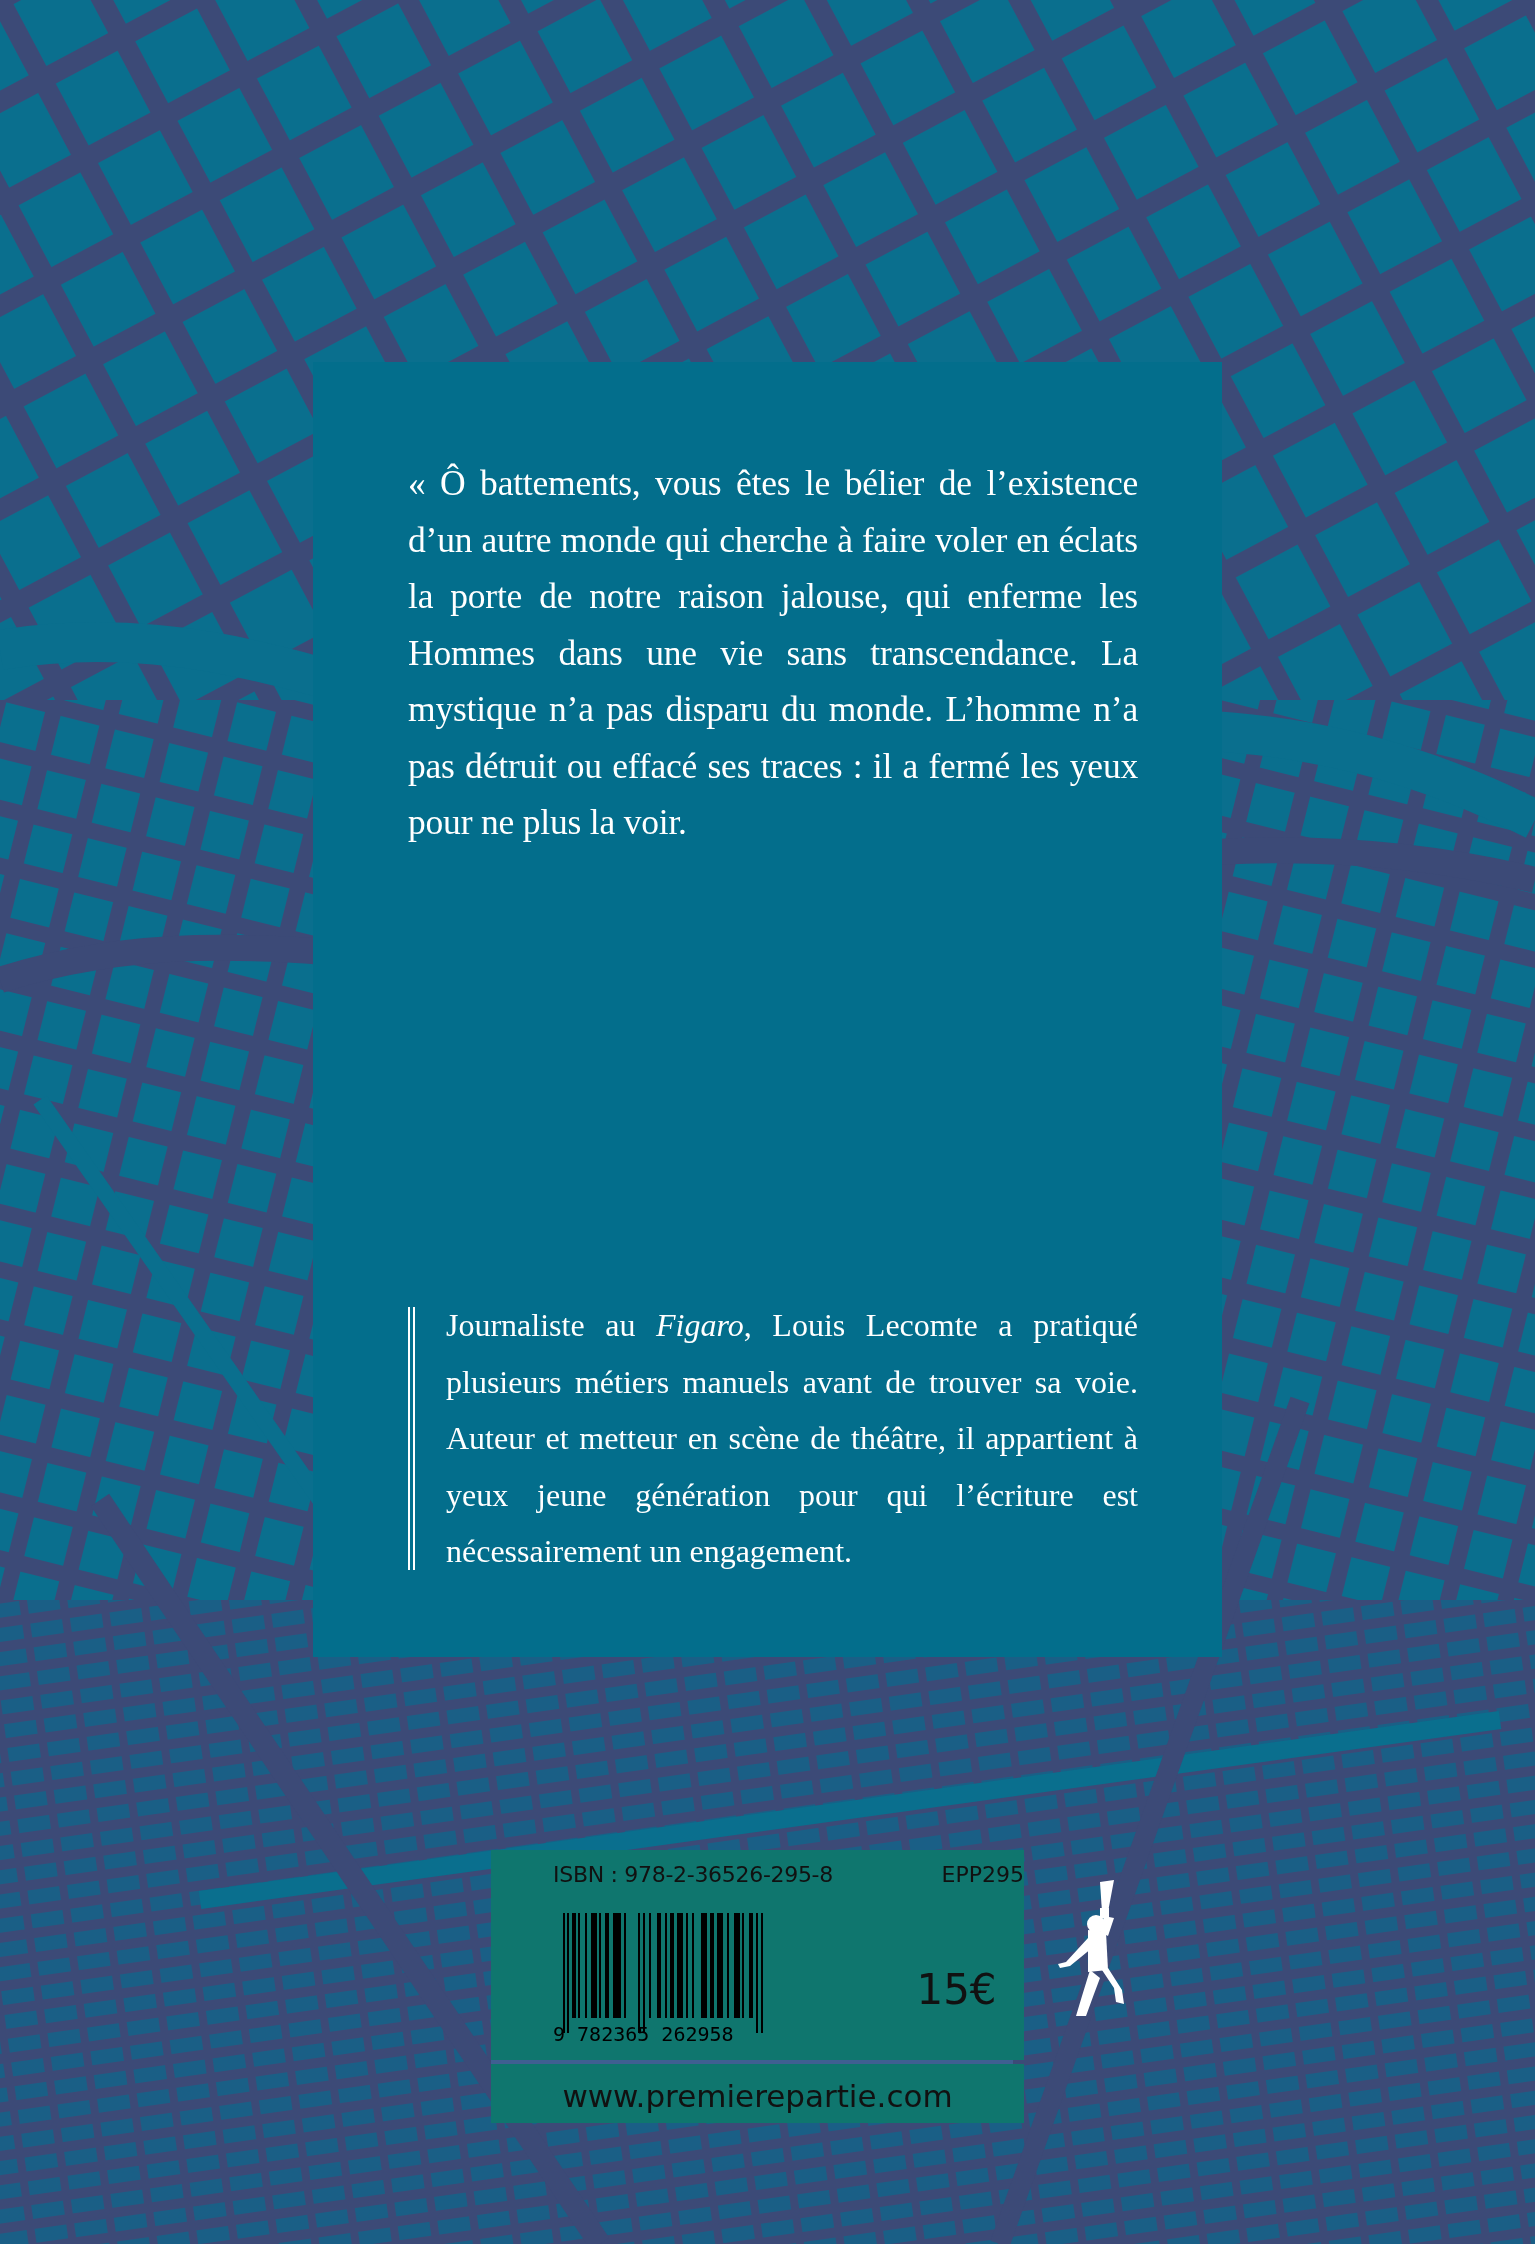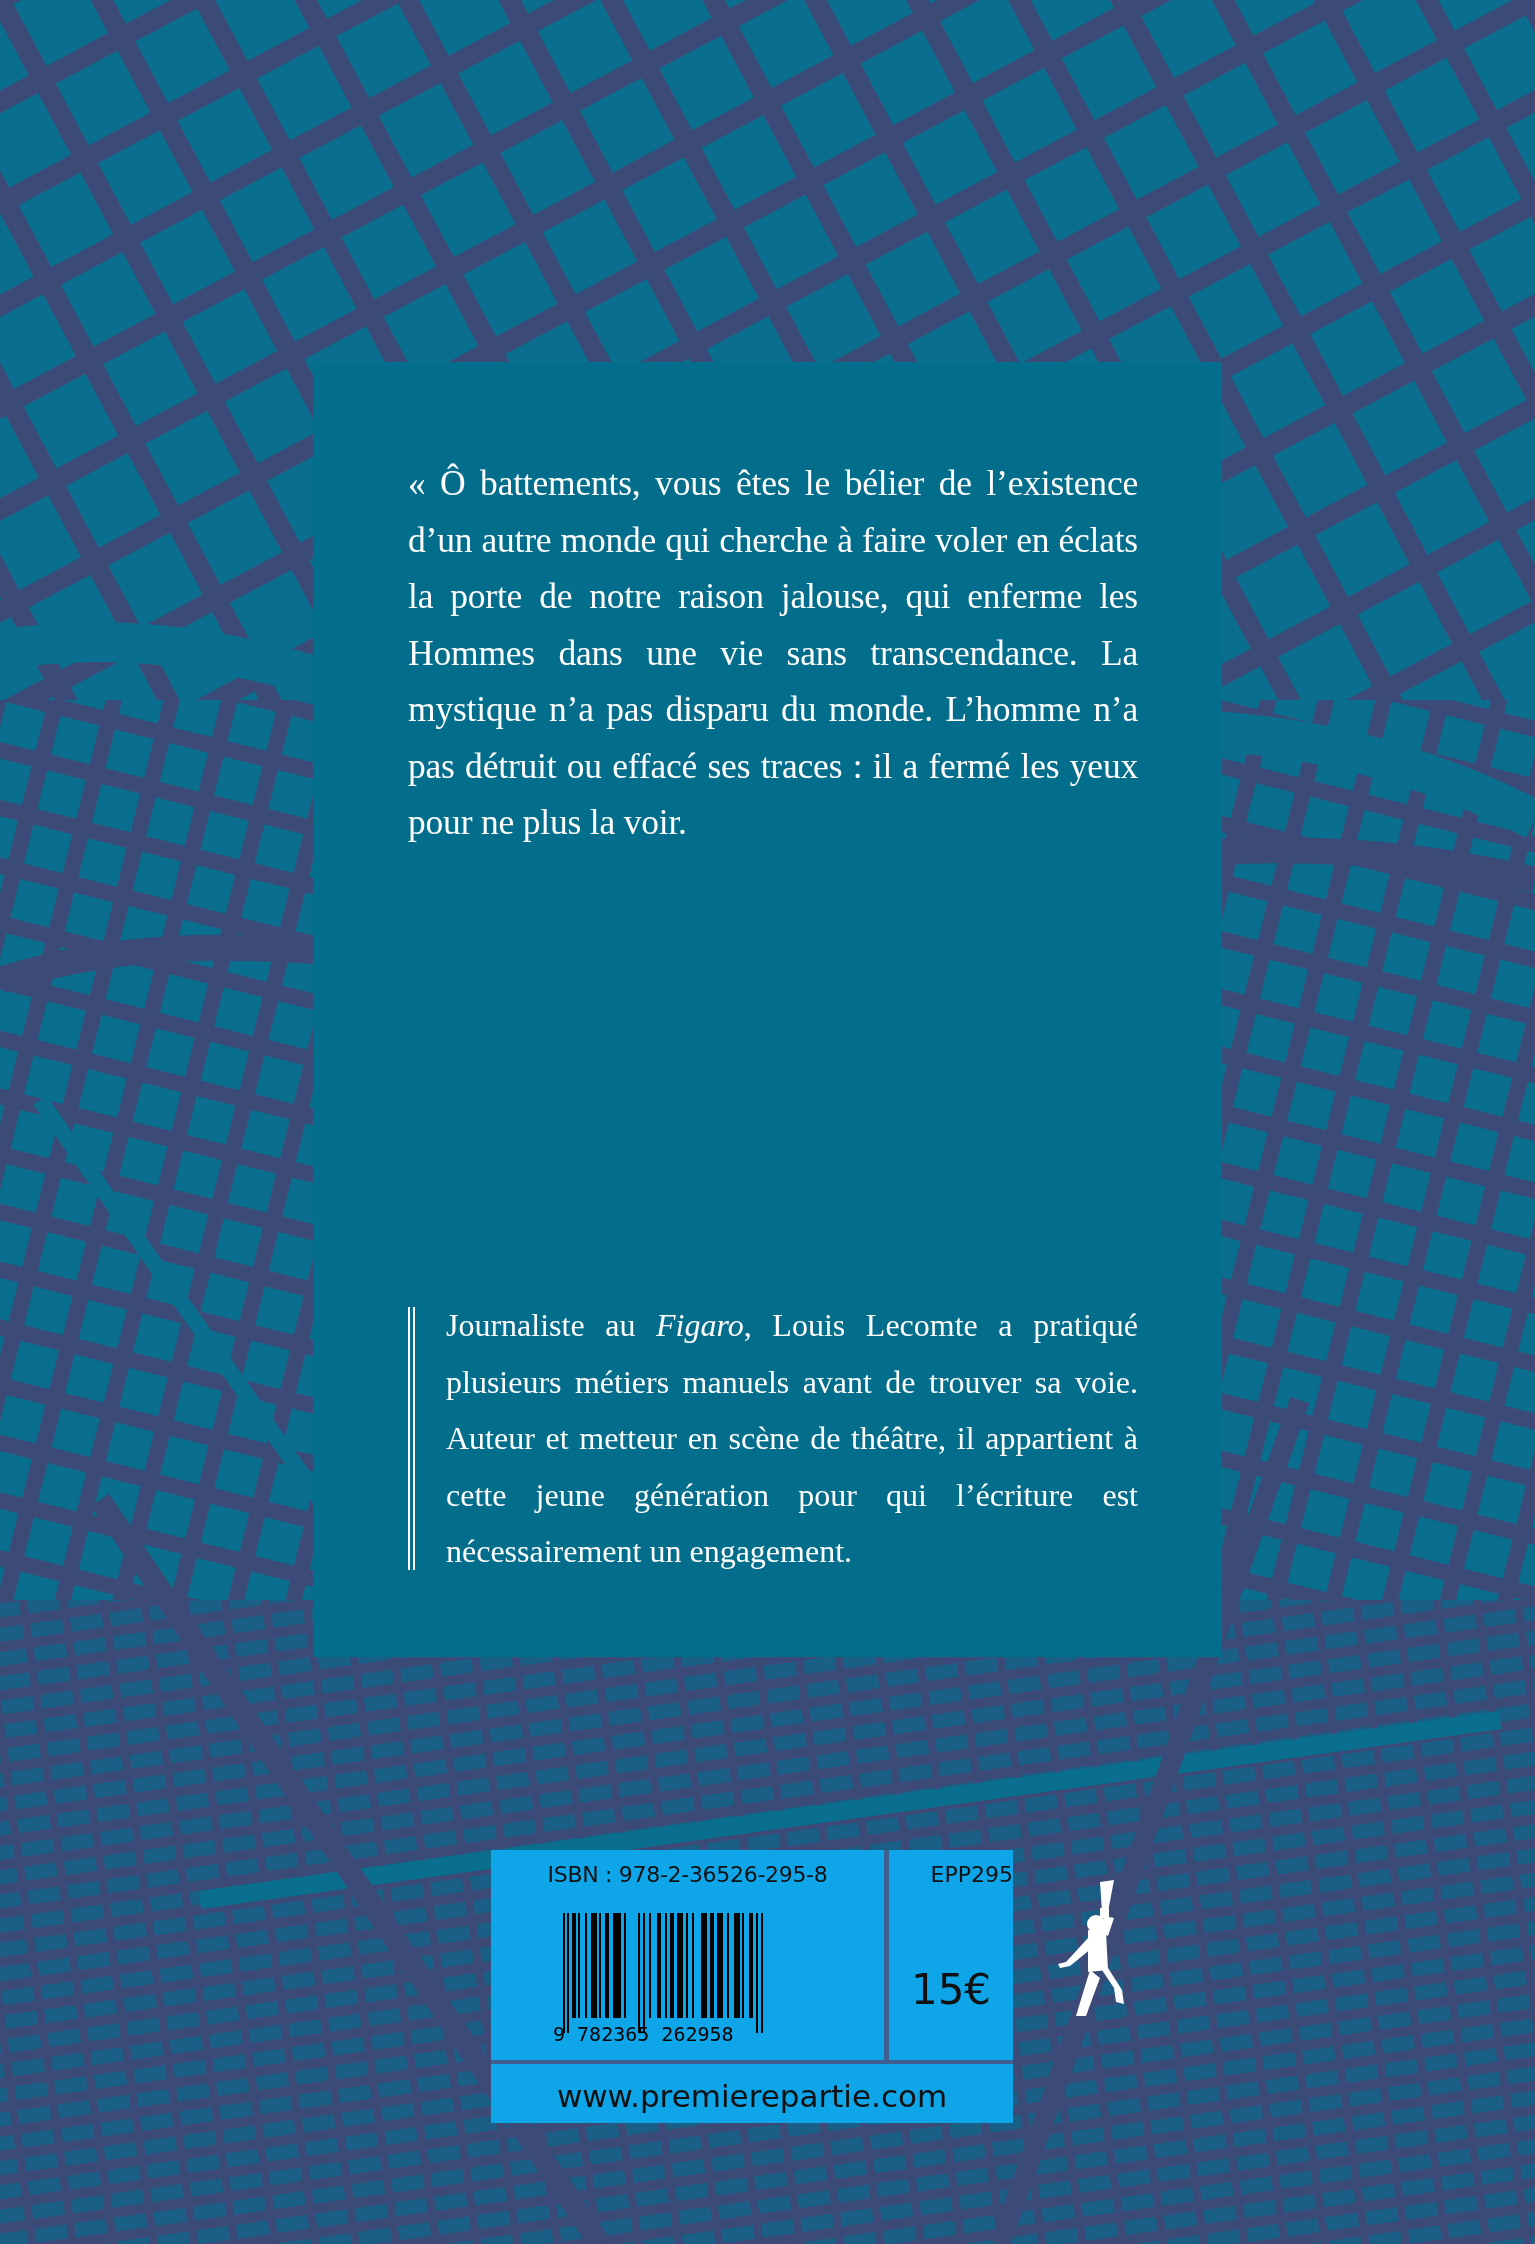--- a/index.html
+++ b/index.html
@@ -37,21 +37,21 @@
   }
   .bio-rule {
     position: absolute; left: 0; top: 10px; width: 7px; height: 263px;
     border-left: 2px solid #ffffff; border-right: 2px solid #ffffff; box-sizing: border-box;
   }
   .bio-text { margin-left: 38px; }
   .label {
     position: absolute; left: 491px; top: 1850px; width: 522px; height: 273px;
     background: #3f5f91; box-sizing: border-box;
   }
-  .cell { position: absolute; background: #0ea5e9; }
+  .cell { position: absolute; background: #0f766e; padding-left: 11px; }
   .cell-isbn { left: 0; top: 0; width: 393px; height: 210px; }
   .cell-epp { left: 398px; top: 0; width: 124px; height: 210px; }
   .cell-url { left: 0; top: 214px; width: 522px; height: 59px; }
   .isbn-text {
     position: absolute; left: 0; right: 0; top: 12px; text-align: center;
     font-family: "DejaVu Sans", sans-serif; font-size: 22px; color: #111;
     letter-spacing: -0.3px;
   }
   .barcode { position: absolute; left: 62px; top: 63px; width: 240px; height: 130px; }
   .barcode svg { width: 240px; height: 130px; display: block; }
@@ -99,21 +99,21 @@
     <path d="M40 1100 L 320 1500" stroke="#0a6f8e" stroke-width="16" fill="none"></path>
   </svg>
 </div>
 
 <div class="panel">
   <div class="quote">
     <p>« Ô battements, vous êtes le bélier de l’existence d’un autre monde qui cherche à faire voler en éclats la porte de notre raison jalouse, qui enferme les Hommes dans une vie sans transcendance. La mystique n’a pas disparu du monde. L’homme n’a pas détruit ou effacé ses traces : il a fermé les yeux pour ne plus la voir.</p>
   </div>
   <div class="bio">
     <div class="bio-rule"></div>
-    <div class="bio-text"><span>Journaliste au </span><em>Figaro</em><span>, Louis Lecomte a pratiqué plusieurs métiers manuels avant de trouver sa voie. Auteur et metteur en scène de théâtre, il appartient à cette jeune génération pour qui l’écriture est nécessairement un engagement.</span></div>
+    <div class="bio-text"><span>Journaliste au </span><em>Figaro</em><span>, Louis Lecomte a pratiqué plusieurs métiers manuels avant de trouver sa voie. Auteur et metteur en scène de théâtre, il appartient à yeux jeune génération pour qui l’écriture est nécessairement un engagement.</span></div>
   </div>
 </div>
 
 <div class="label">
   <div class="cell cell-isbn">
     <div class="isbn-text">ISBN : 978-2-36526-295-8</div>
     <div class="barcode">
       <svg viewBox="0 0 240 130" xmlns="http://www.w3.org/2000/svg">
         <g fill="#000">
           <rect x="10" y="0" width="2" height="120"></rect>

